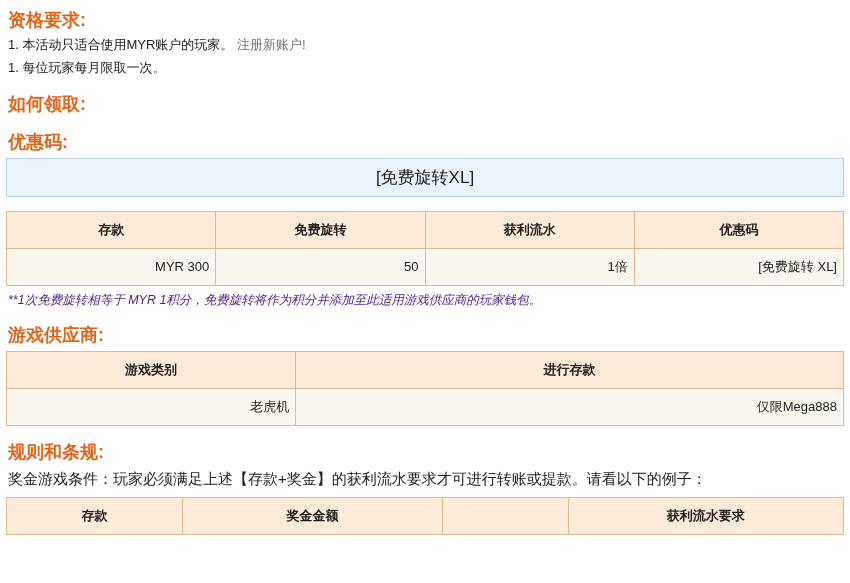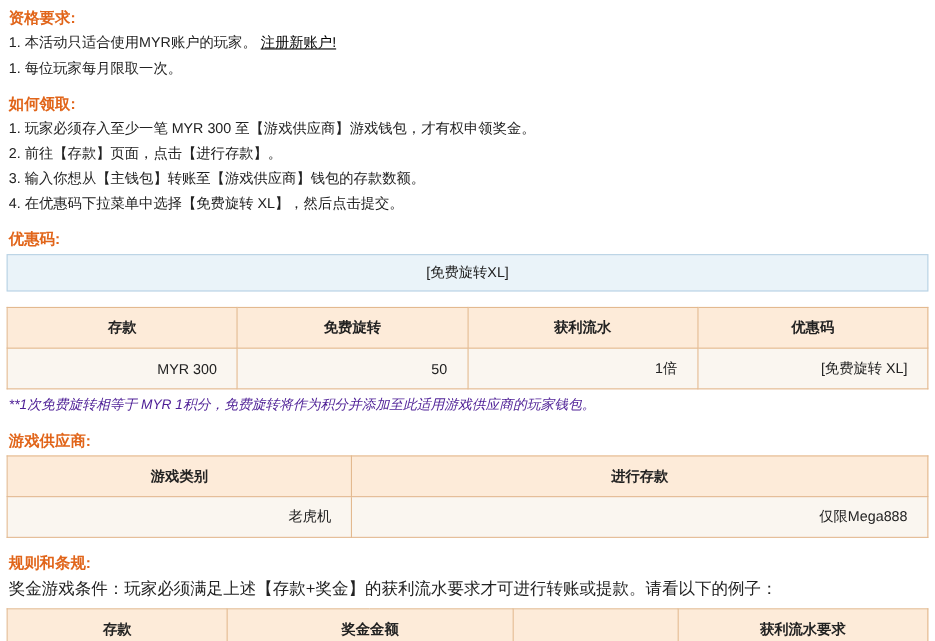--- a/index.html
+++ b/index.html
@@ -16,58 +16,57 @@
     overflow: hidden;
   }
   .page {
     padding: 8px 6px 0 6px;
     box-sizing: border-box;
     width: 850px;
   }
   .section-head {
     color: #e1651a;
     font-weight: bold;
-    font-size: 14px;
+    font-size: 18px;
     margin: 0 0 4px 2px;
   }
   .section {
     margin-bottom: 14px;
   }
   .list {
     margin: 0 0 0 2px;
     padding: 0;
     list-style: none;
   }
   .list li {
     margin: 0 0 4px 0;
     line-height: 1.45;
     font-size: 13px;
   }
   .link {
-    color: #000000;
-    text-decoration: underline;
+    color: #737373;
     cursor: pointer;
   }
   .code-box {
     border: 1px solid #b8d2e4;
     background: #eaf3f9;
     text-align: center;
     padding: 7px 4px;
-    font-size: 13px;
+    font-size: 17px;
     color: #222;
     margin-top: 2px;
   }
   table.grid {
     border-collapse: collapse;
     width: 100%;
     table-layout: fixed;
   }
   table.grid th, table.grid td {
     border: 1px solid #e3b98f;
-    padding: 9px 18px;
+    padding: 9px 6px;
     text-align: center;
     font-size: 13px;
     font-weight: normal;
   }
   table.grid th {
     background: #fdebd9;
     font-weight: bold;
     color: #222;
   }
   table.grid td {
@@ -104,26 +103,20 @@
         <span class="link">注册新账户!</span>
       </li>
       <li>
         <span>1. 每位玩家每月限取一次。</span>
       </li>
     </ul>
   </div>
 
   <div class="section">
     <div class="section-head">如何领取:</div>
-    <ul class="list">
-      <li>1. 玩家必须存入至少一笔 MYR 300 至【游戏供应商】游戏钱包，才有权申领奖金。</li>
-      <li>2. 前往【存款】页面，点击【进行存款】。</li>
-      <li>3. 输入你想从【主钱包】转账至【游戏供应商】钱包的存款数额。</li>
-      <li>4. 在优惠码下拉菜单中选择【免费旋转 XL】，然后点击提交。</li>
-    </ul>
   </div>
 
   <div class="section">
     <div class="section-head">优惠码:</div>
     <div class="code-box">[免费旋转XL]</div>
   </div>
 
   <div class="section">
     <table class="grid t-details">
       <thead>

